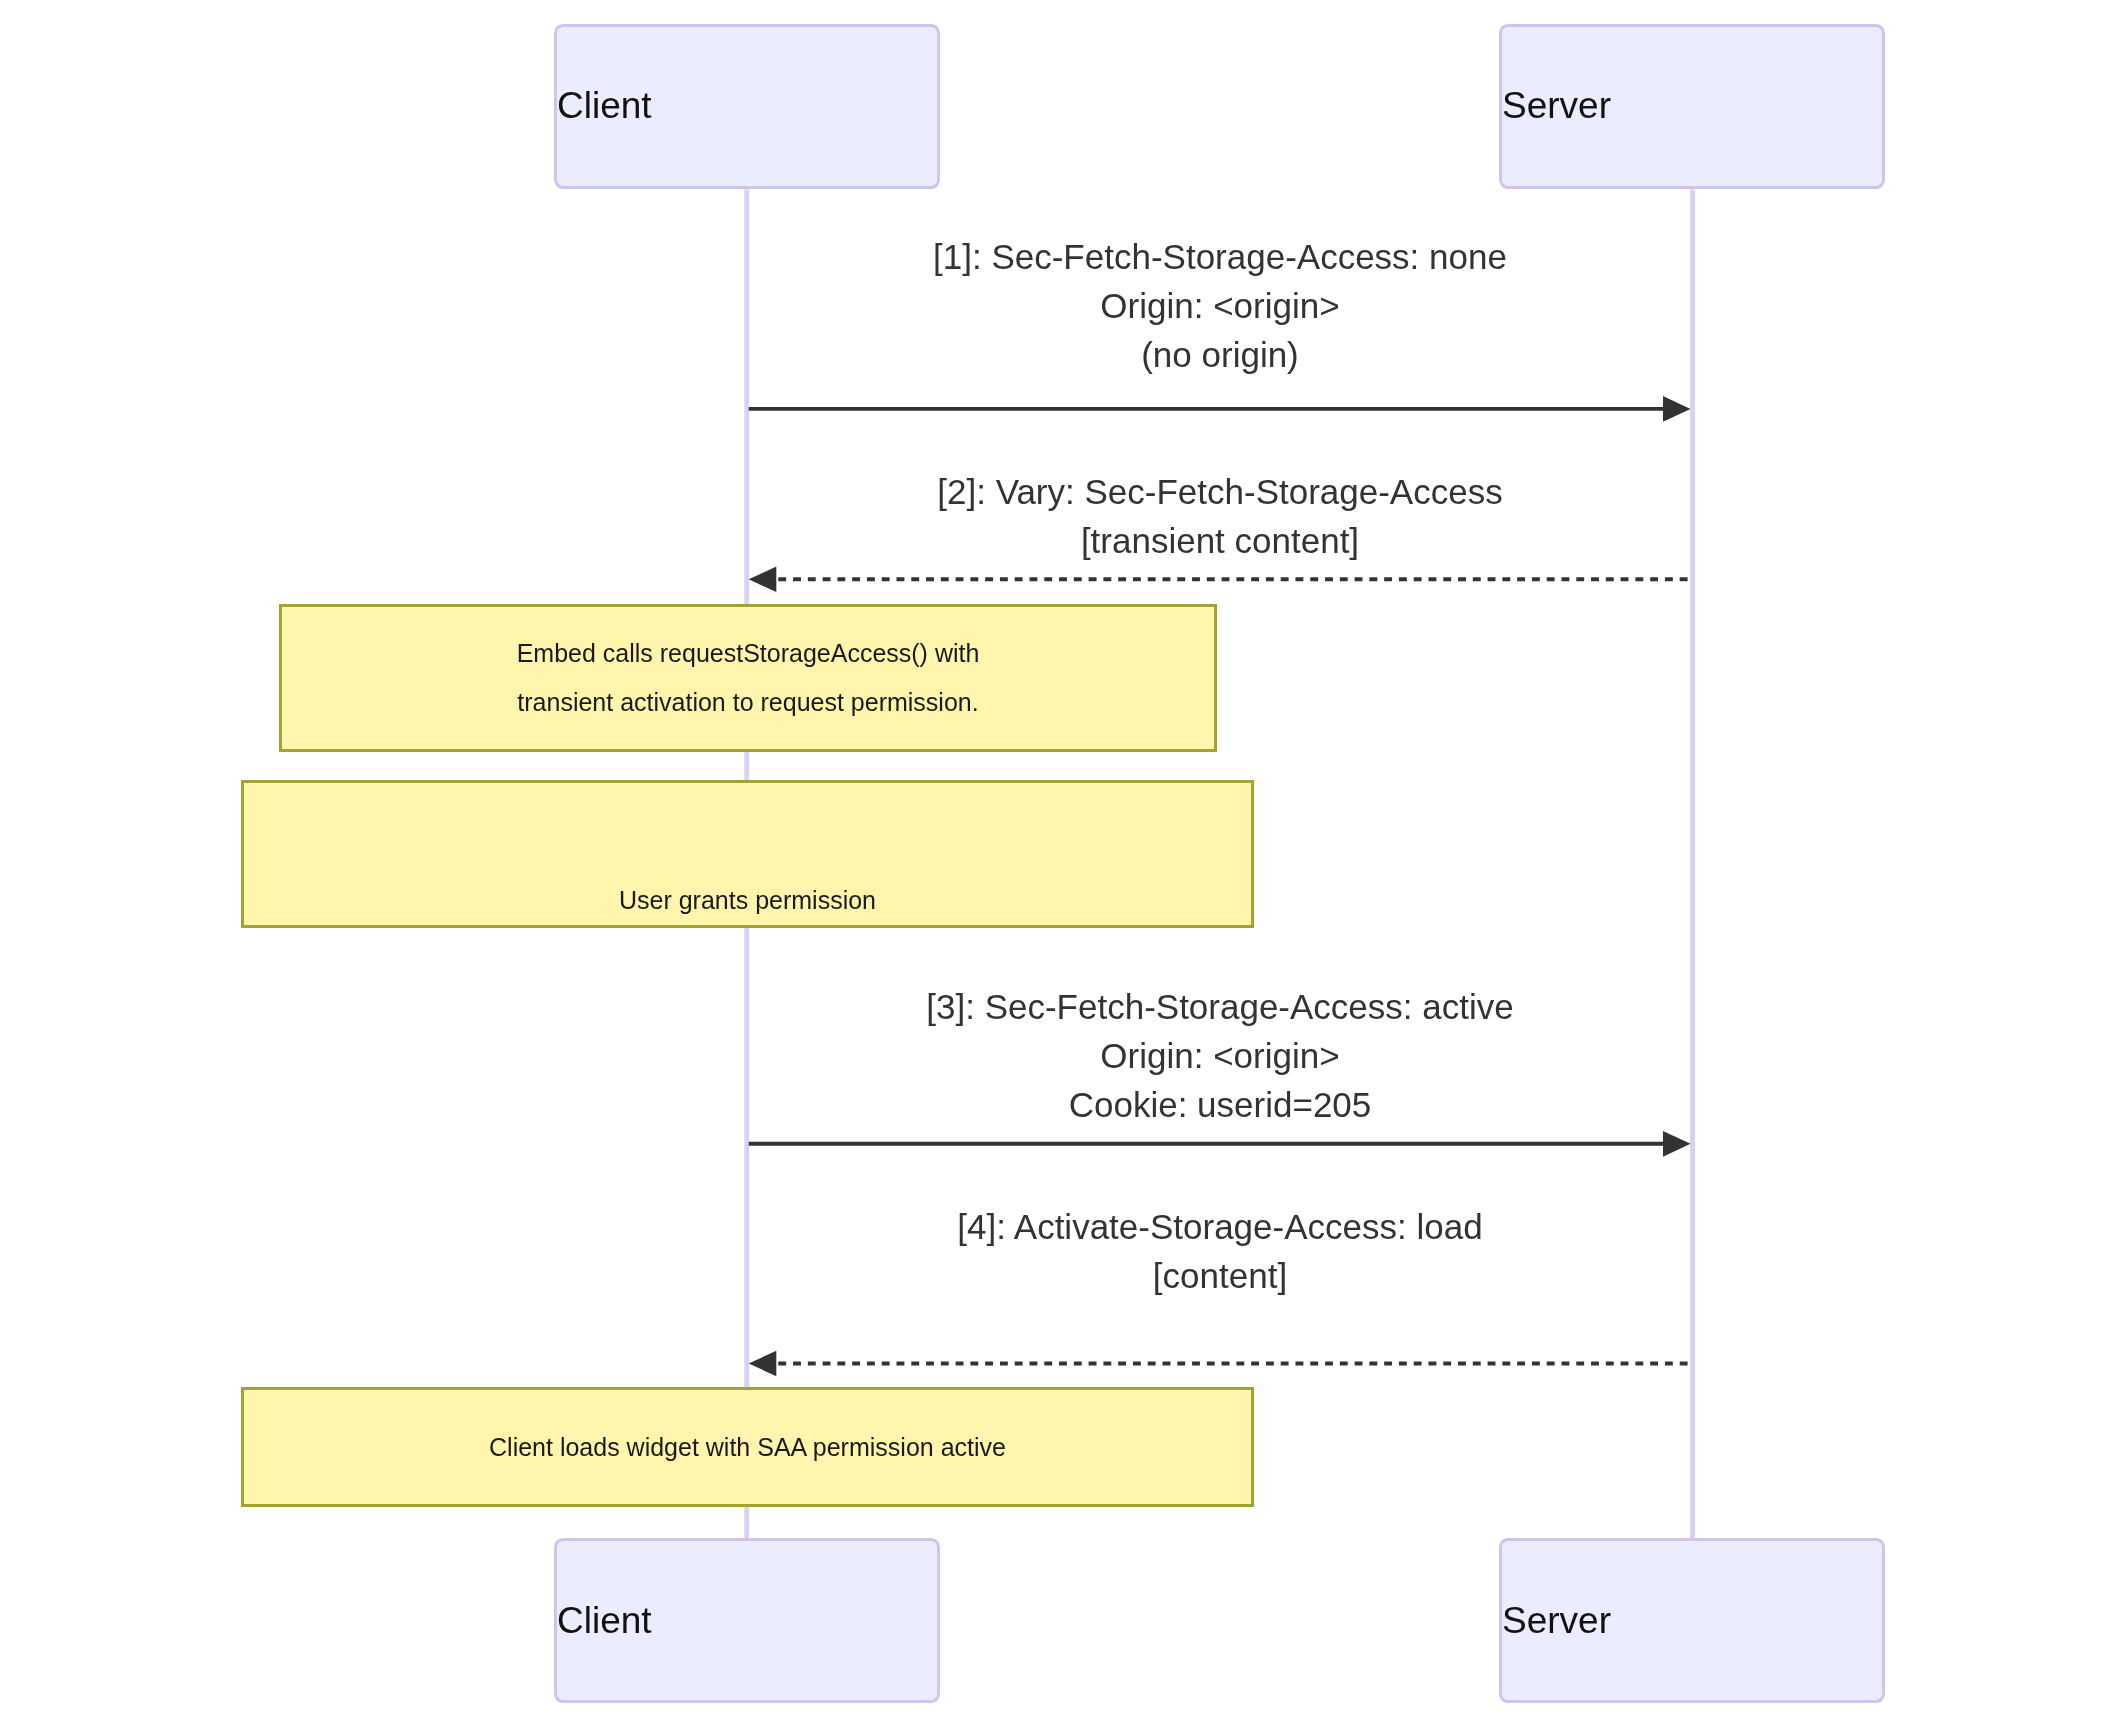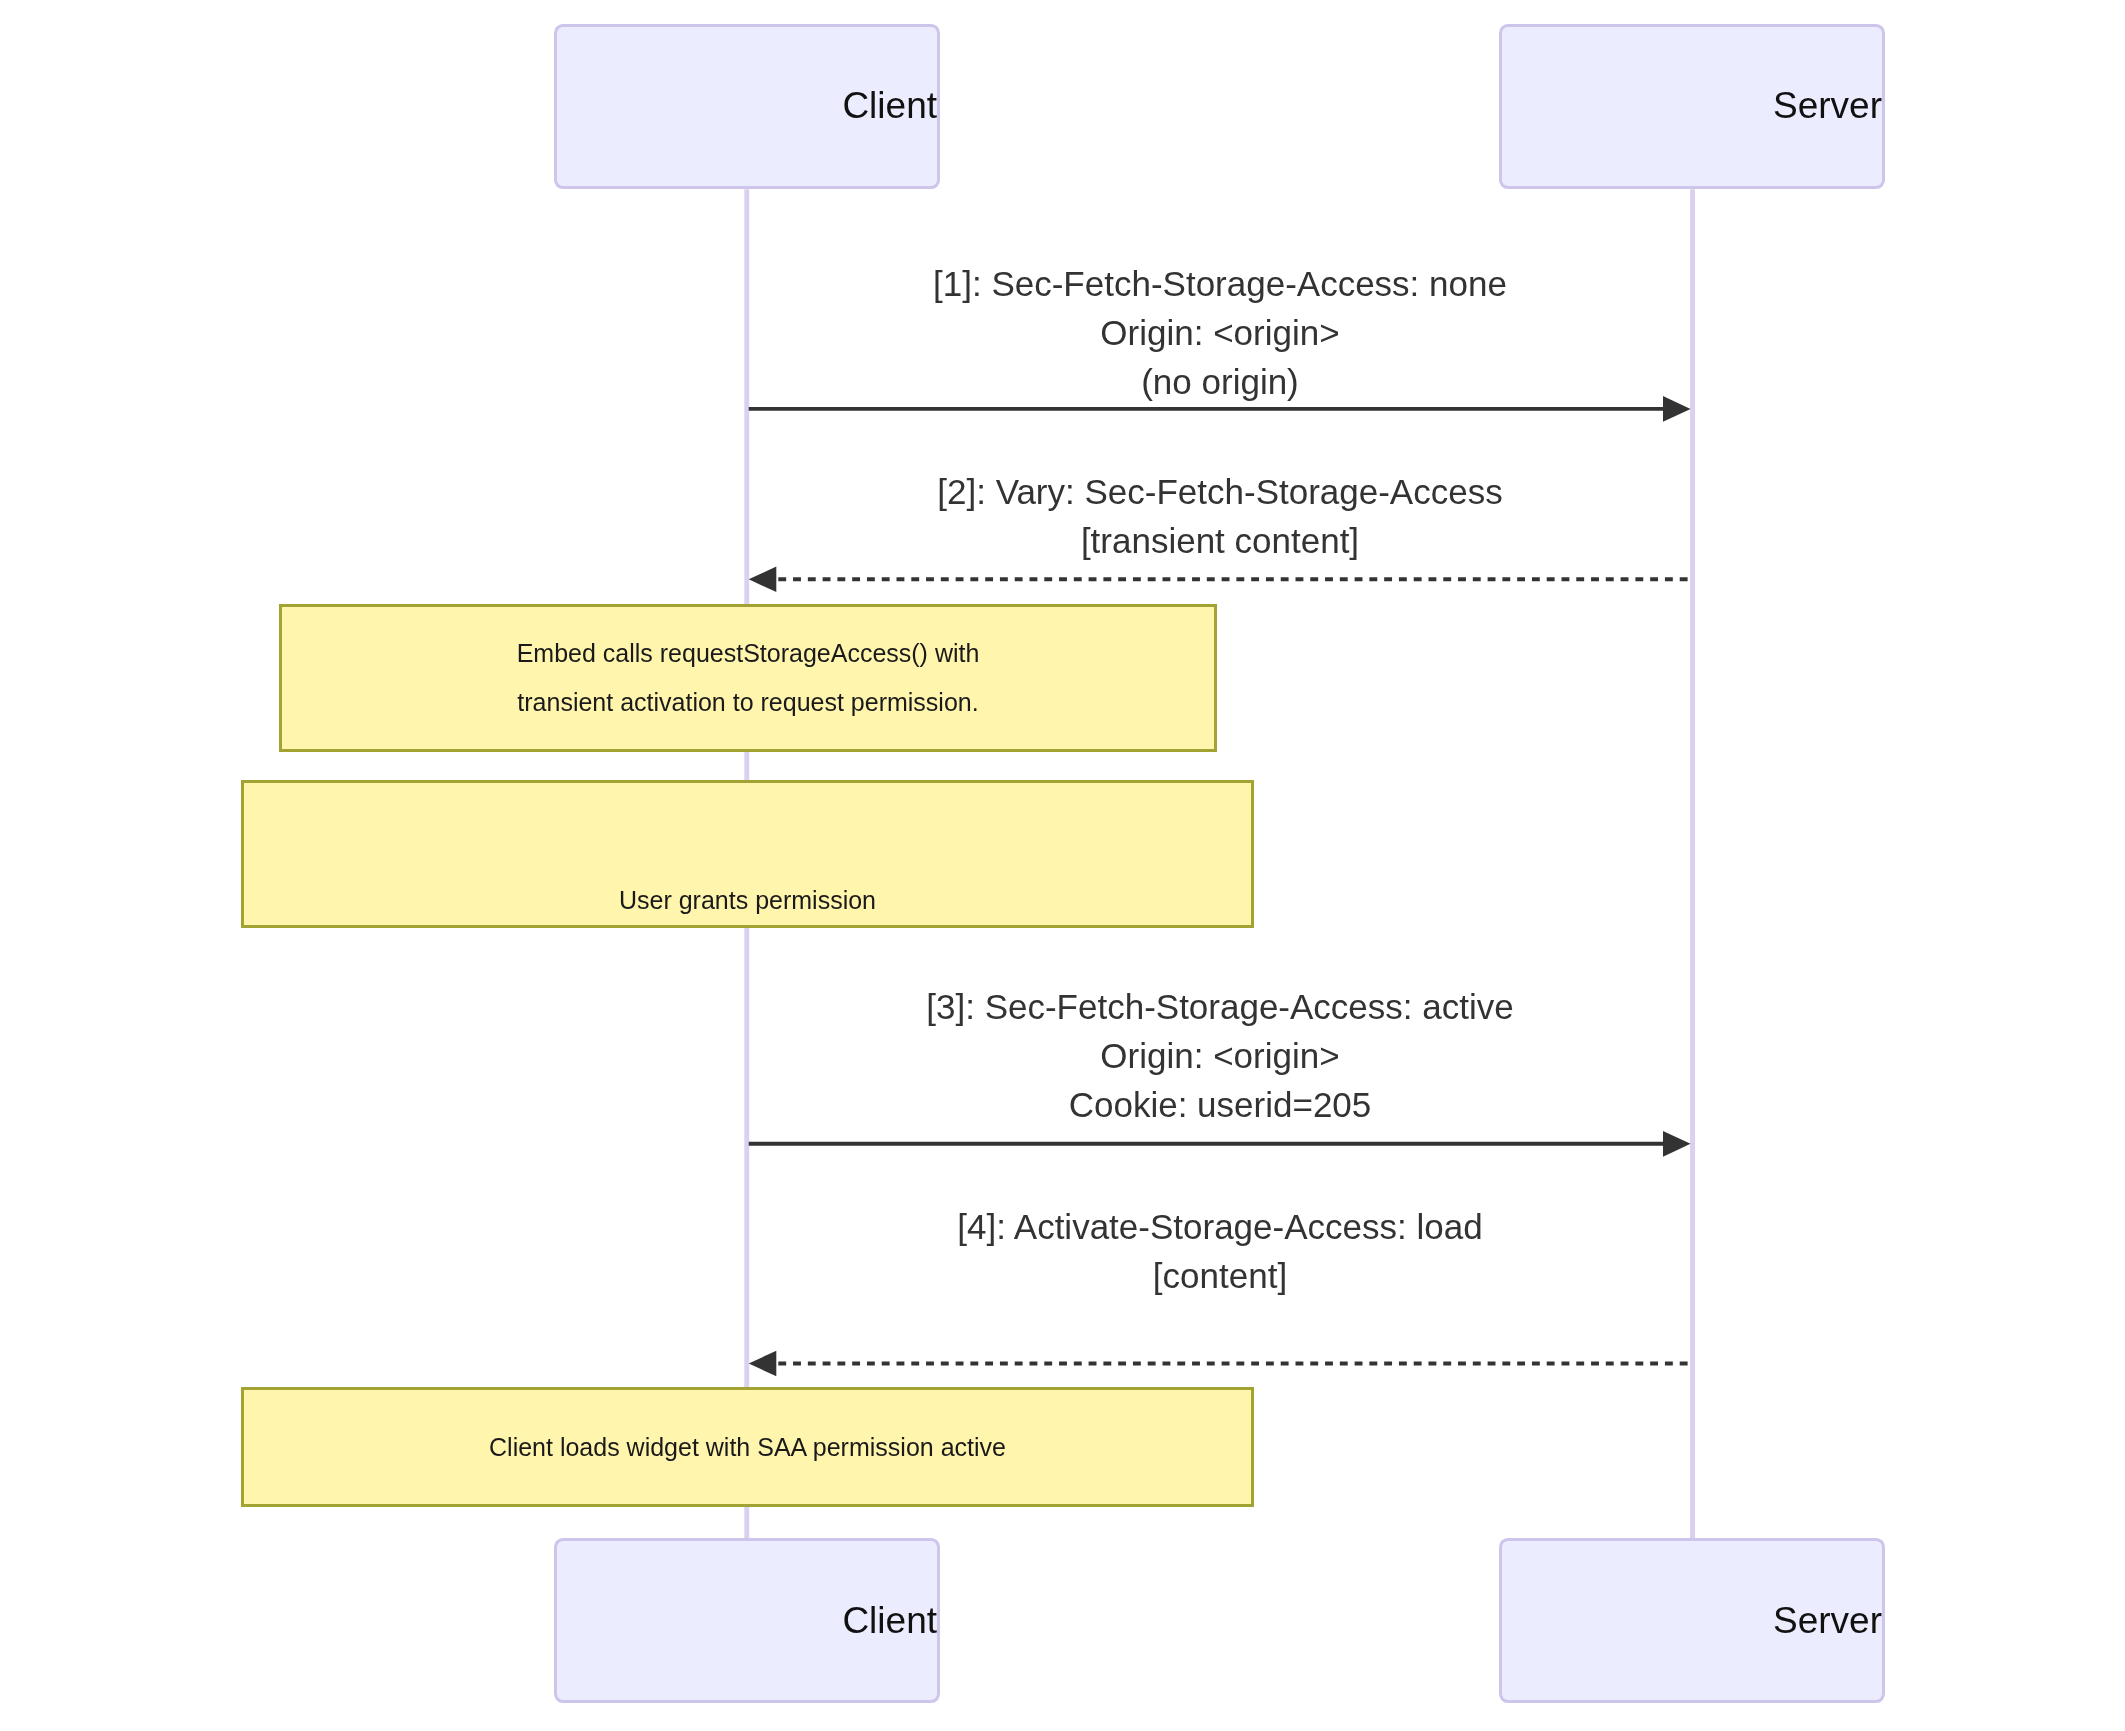--- a/index.html
+++ b/index.html
@@ -39,38 +39,38 @@
   .actor {
     position: absolute;
     width: 386px;
     height: 165px;
     box-sizing: border-box;
     background: var(--actor-fill, #ececff);
     border: 3px solid var(--actor-border, #cec5ec);
     border-radius: 8.9px;
     display: flex;
     align-items: center;
-    justify-content: flex-end;
+    justify-content: flex-start;
     font-size: 37px;
     color: var(--actor-text, #111111);
   }
   .actor.client-top  { left: 554px; top: 23.6px; }
   .actor.server-top  { left: 1499px; top: 23.6px; }
   .actor.client-bottom { left: 554px; top: 1538px; }
   .actor.server-bottom { left: 1499px; top: 1538px; }
   .msg {
     position: absolute;
     left: 747px;
     width: 946px;
     text-align: center;
     font-size: 35px;
     line-height: 49px;
     color: var(--message, #333333);
   }
-  .msg.m1 { top: 259px; }
+  .msg.m1 { top: 232px; }
   .msg.m2 { top: 467px; }
   .msg.m3 { top: 982px; }
   .msg.m4 { top: 1202px; }
   .note {
     position: absolute;
     box-sizing: border-box;
     background: var(--note-fill, #fff5ad);
     border: 3px solid var(--note-border, #a3a333);
     display: flex;
     flex-direction: column;

